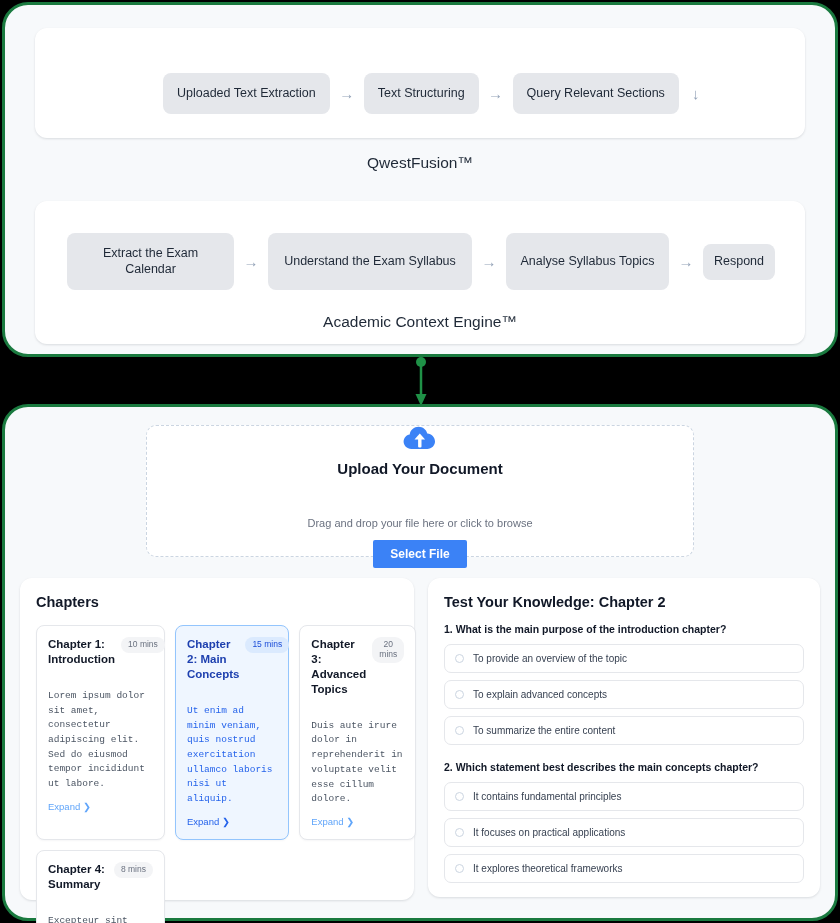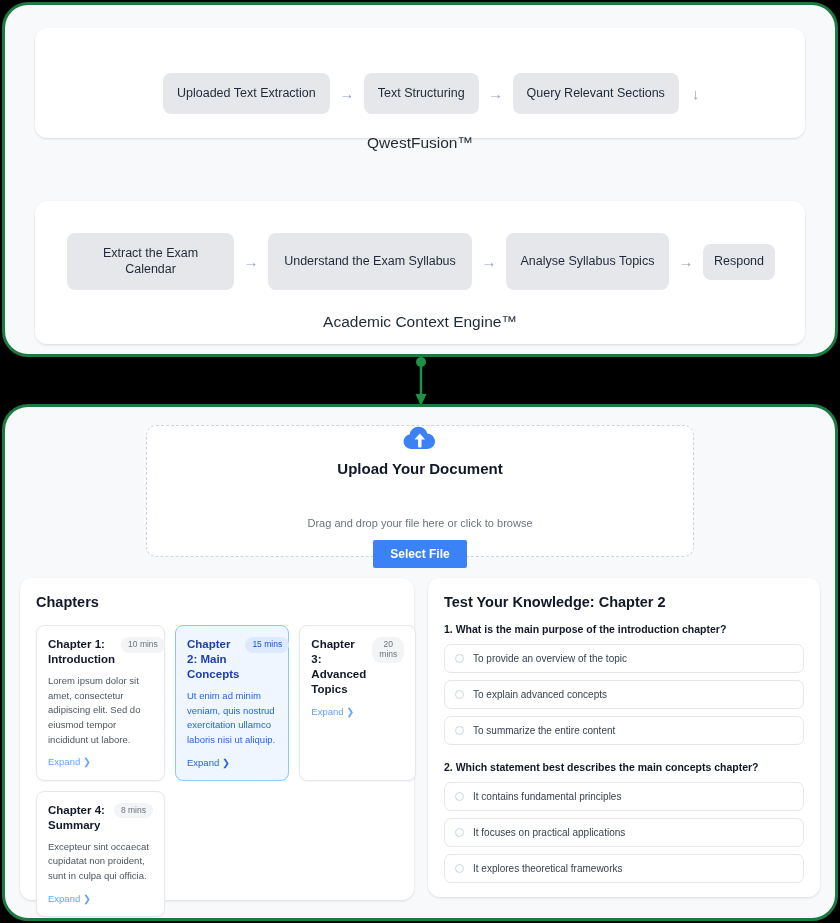--- a/index.html
+++ b/index.html
@@ -60,21 +60,21 @@
   .engine-label {
     text-align: center;
     font-size: 15.5px;
     color: #1f2937;
   }
 
   
   #row1 { position: absolute; left: 0; top: 45px; width: 100%; }
   #row1 .pipe-box { height: 41px; }
   #row1 .pipeline-row { padding-left: 128px; }
-  #lbl-engine-1 { position: absolute; left: 0; top: 106px; width: 100%; }
+  #lbl-engine-1 { position: absolute; left: 0; top: 126px; width: 100%; }
 
   
   #row2 { position: absolute; left: 0; top: 32px; width: 100%; }
   #row2 .pipe-box { height: 57px; }
   #row2 .pipeline-row { padding-left: 32px; }
   #row2 .pipe-box.small { height: 36px; }
   #lbl-engine-2 { position: absolute; left: 0; top: 112px; width: 100%; }
 
   
   #connector { position: absolute; left: 410px; top: 357px; width: 22px; height: 50px; }
@@ -140,21 +140,22 @@
     font-size: 8.5px;
     border-radius: 9px;
     padding: 3px 7px;
     text-align: center;
     line-height: 1.15;
     white-space: pre-line;
   }
   .chapter-card.active .chapter-badge { background: #dbeafe; color: #1d4ed8; }
   .chapter-desc {
     font-size: 9.5px; color: #4b5563; line-height: 1.55;
-    margin-top: 7px;
+    margin-top: 22px;
+    font-family: Liberation Mono, monospace;
   }
   .chapter-card.active .chapter-desc { color: #2563eb; }
   .expand-link {
     display: inline-block;
     margin-top: 9px;
     font-size: 9.5px; color: #60a5fa;
     text-decoration: none; cursor: pointer;
   }
   .chapter-card.active .expand-link { color: #2563eb; }
 
@@ -283,20 +284,21 @@
           <span>❯</span>
         </a>
       </div>
 
       <div class="chapter-card">
         <div class="chapter-head">
           <div class="chapter-title">Chapter 3: Advanced Topics</div>
           <div class="chapter-badge">20
 mins</div>
         </div>
+        <div class="chapter-desc">Duis aute irure dolor in reprehenderit in voluptate velit esse cillum dolore.</div>
         <a class="expand-link">
           <span>Expand</span>
           <span>❯</span>
         </a>
       </div>
 
       <div class="chapter-card">
         <div class="chapter-head">
           <div class="chapter-title">Chapter 4: Summary</div>
           <div class="chapter-badge">8 mins</div>

